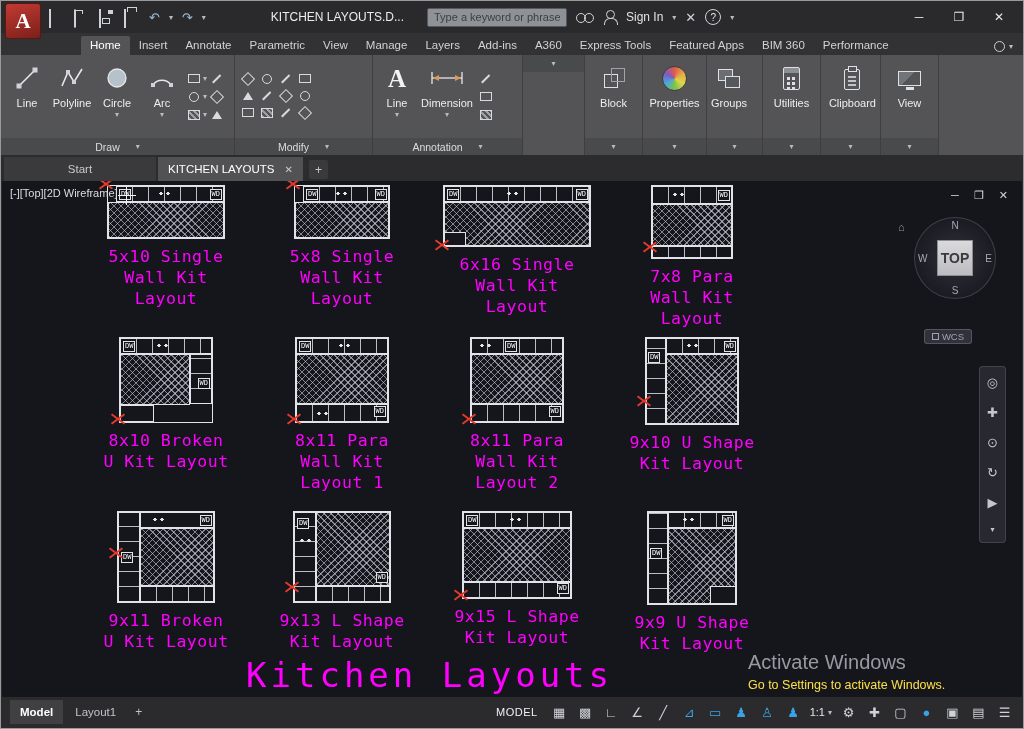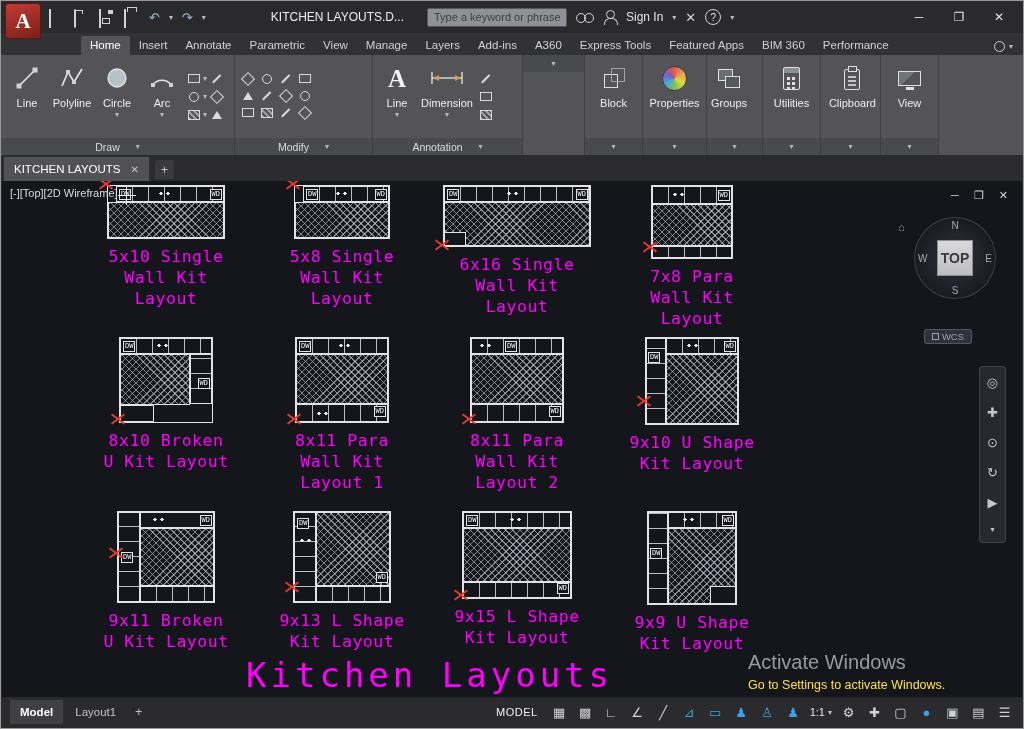--- a/index.html
+++ b/index.html
@@ -420,20 +420,23 @@
           <span>View</span>
         </div>
       </div>
       <div class="panel-foot">
           <span class="tcaret">▾</span>
         </div>
     </div>
   </div>
 
   <div class="filetabs">
+    <div class="ftab start">
+        <span>Start</span>
+      </div>
     <div class="ftab active">
       <span>KITCHEN LAYOUTS</span>
       <span class="fclose">✕</span>
     </div>
     <div class="addtab">
         <span>+</span>
       </div>
   </div>
 
   <div class="canvas">

